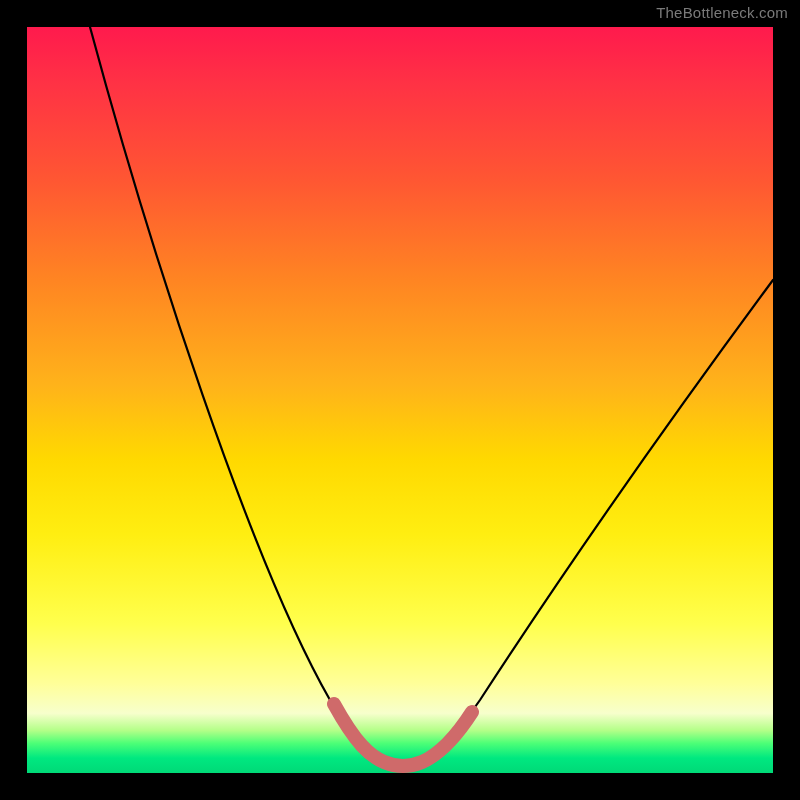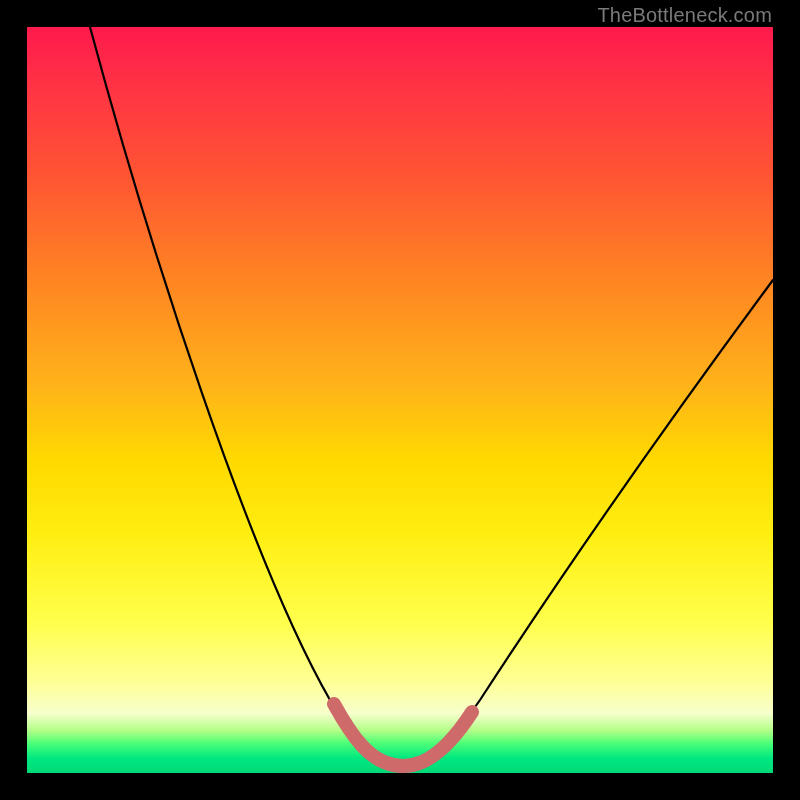--- a/index.html
+++ b/index.html
@@ -33,23 +33,23 @@
       #ffff99 88%,
       #f7ffcc 92%,
       #b3ff88 94.3%,
       #4dff77 96%,
       #00e880 98%,
       #00d977 100%);
   }
   .watermark {
     position: absolute;
     top: 4px;
-    right: 28px;
+    right: 12px;
     font-family: Arial, Helvetica, sans-serif;
-    font-size: 20px;
+    font-size: 15px;
     color: #7a7a7a;
     font-weight: 500;
     letter-spacing: 0.2px;
     z-index: 10;
   }
   svg.curve-layer {
     position: absolute;
     left: 0;
     top: 0;
     width: 800px;

